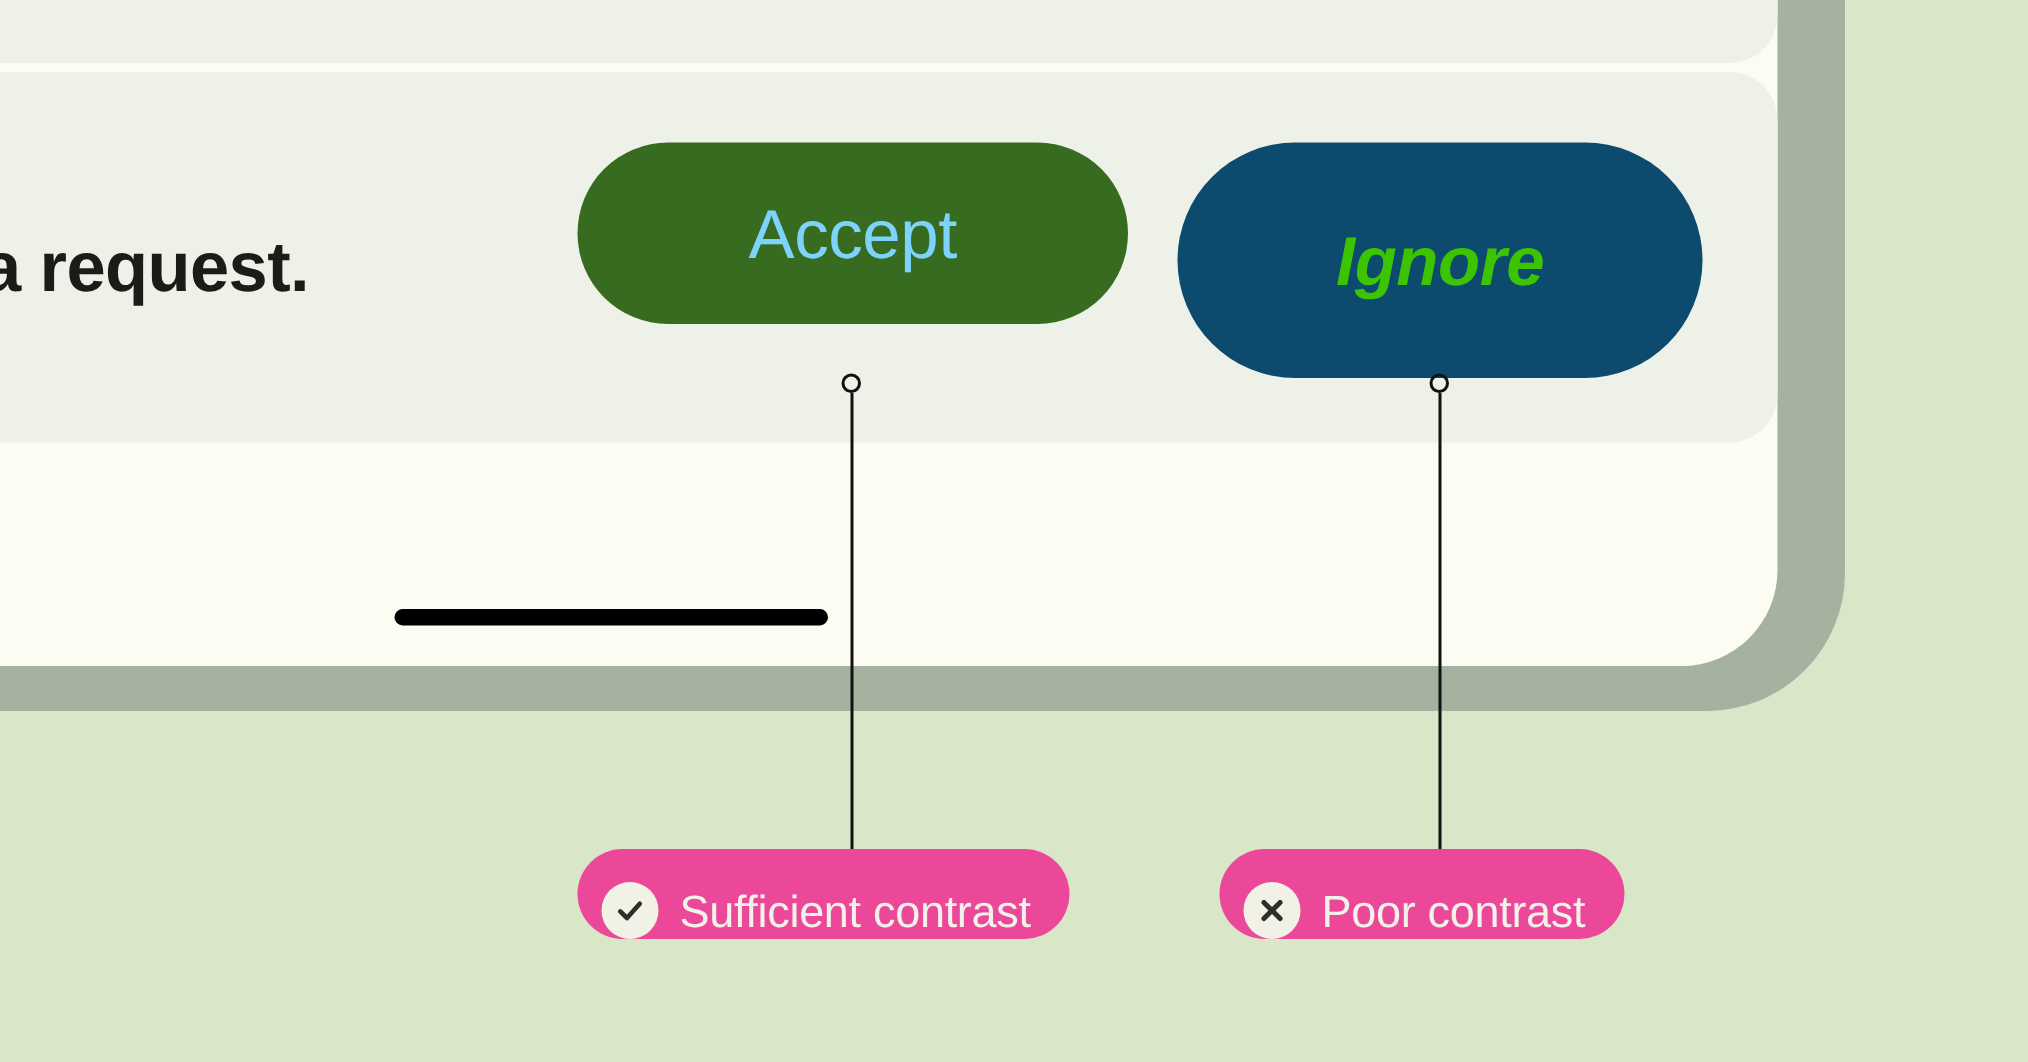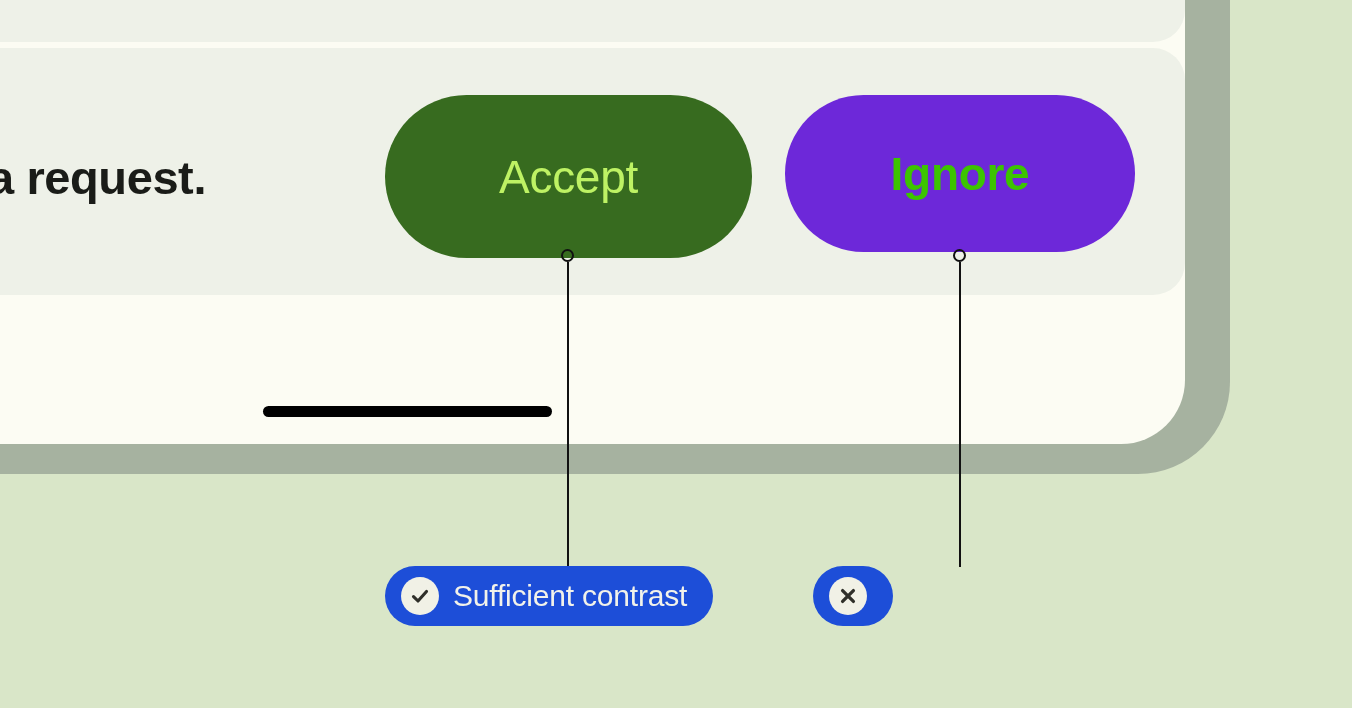--- a/index.html
+++ b/index.html
@@ -38,26 +38,26 @@
     letter-spacing:-0.4px;white-space:nowrap;
   }
 
   
   .btn{
     position:absolute;display:flex;align-items:center;justify-content:center;
     border:none;border-radius:999px;padding:0;cursor:pointer;
     font-family:inherit;font-size:46px;letter-spacing:-0.3px;
   }
   .btn-accept{
-    left:385px;top:95px;width:367px;height:163px;
-    background:#376b1f;color:#bef264;font-weight:400;
+    left:385px;top:95px;width:367px;height:121px;
+    background:#376b1f;color:#7dd3fc;font-weight:400;
   }
   .btn-ignore{
     left:785px;top:95px;width:350px;height:157px;
-    background:#6d28d9;color:#3cc400;font-weight:700;
+    background:#0c4a6e;color:#3cc400;font-weight:700;font-style:italic;
   }
 
   
   .home-indicator{
     position:absolute;left:263px;top:406px;width:289px;height:11px;
     background:#000000;border-radius:999px;
   }
 
   
   .leader{position:absolute;width:2px;background:#111111;}
@@ -65,22 +65,22 @@
   .leader-b{left:959px;top:262px;height:305px;}
   .leader-dot{
     position:absolute;width:13px;height:13px;border-radius:50%;
     border:2px solid #111111;background:transparent;box-sizing:border-box;
   }
   .leader-dot-a{left:561px;top:249px;}
   .leader-dot-b{left:953px;top:249px;}
 
   
   .callout{
-    position:absolute;display:flex;align-items:center;gap:14px;
-    height:60px;border-radius:999px;background:#1d4ed8;
+    position:absolute;display:flex;align-items:flex-end;gap:14px;
+    height:60px;border-radius:999px;background:#ec4899;
     padding:0 26px 0 16px;box-sizing:border-box;
   }
   .callout-a{left:385px;top:566px;}
   .callout-b{left:813px;top:566px;}
   .callout-label{
     font-size:30px;color:#f2f2ea;font-weight:400;white-space:nowrap;
     letter-spacing:-0.2px;
   }
   .badge{
     width:38px;height:38px;border-radius:50%;background:#f1f1e6;
@@ -121,15 +121,16 @@
     </span>
     <span class="callout-label">Sufficient contrast</span>
   </div>
 
   <div class="callout callout-b">
     <span class="badge">
       <svg width="22" height="22" viewBox="0 0 22 22" aria-hidden="true">
         <path d="M5.6 5.6 L16.4 16.4 M16.4 5.6 L5.6 16.4" fill="none" stroke="#2f2f29" stroke-width="3.3" stroke-linecap="round"></path>
       </svg>
     </span>
+    <span class="callout-label">Poor contrast</span>
   </div>
 
 </div>
 
 </body></html>

